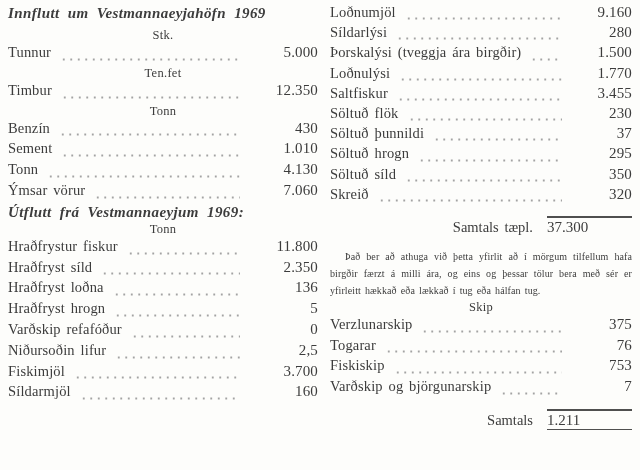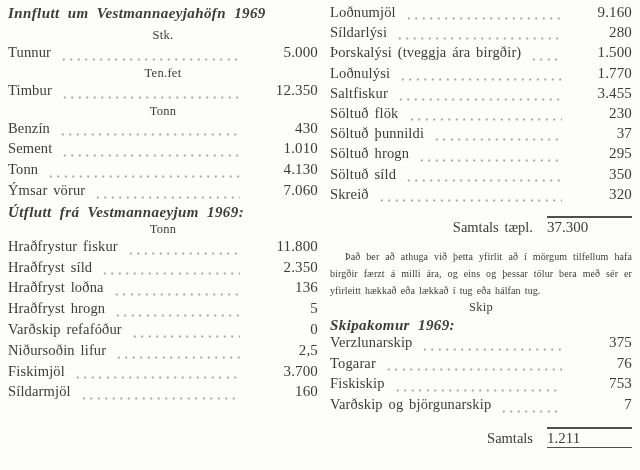--- a/index.html
+++ b/index.html
@@ -247,21 +247,20 @@
     </div>
 
     <div class="trow">
       <span class="tlabel">Samtals tæpl.</span>
       <span class="tval">37.300</span>
     </div>
 
     <div class="note">Það ber að athuga við þetta yfirlit að í mörgum tilfellum hafa birgðir færzt á milli ára, og eins og þessar tölur bera með sér er yfirleitt hækkað eða lækkað í tug eða hálfan tug.</div>
 
     <div class="unit">Skip</div>
-    <div class="h h-light">Skipakomur 1969:</div>
 
     <div class="skiprows">
       <div class="row">
         <span class="lbl">Verzlunarskip</span>
         <span class="dots"></span>
         <span class="val">375</span>
       </div>
       <div class="row">
         <span class="lbl">Togarar</span>
         <span class="dots"></span>

